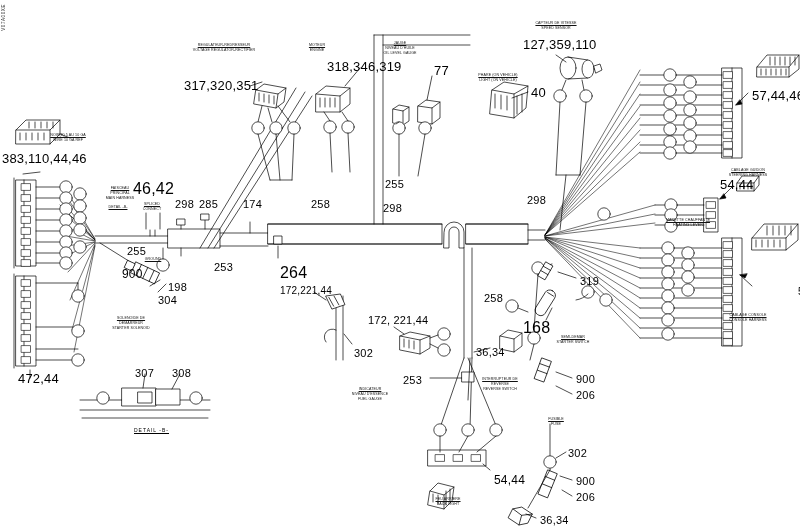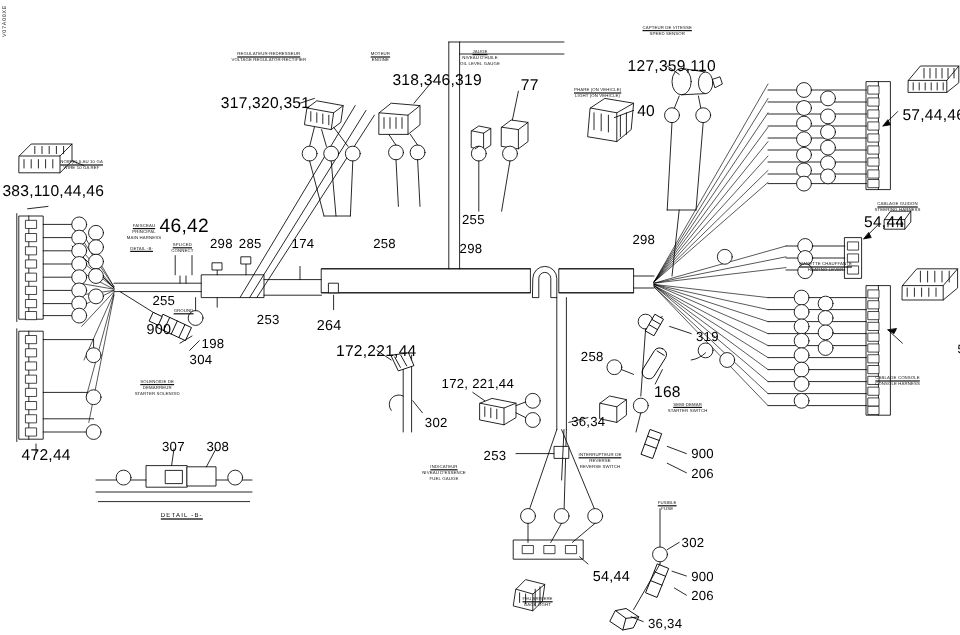--- a/index.html
+++ b/index.html
@@ -509,36 +509,36 @@
       <div class="lbl num" style="left: 18px; top: 372px; font-size: 13px;">472,44</div>
       <div class="lbl num" style="left: 133px; top: 181px; font-size: 16px;">46,42</div>
       <div class="lbl num" style="left: 127px; top: 246px; font-size: 11px;">255</div>
       <div class="lbl num" style="left: 122px; top: 268px; font-size: 12px;">900</div>
       <div class="lbl num" style="left: 168px; top: 282px; font-size: 11px;">198</div>
       <div class="lbl num" style="left: 158px; top: 295px; font-size: 11px;">304</div>
       <div class="lbl num" style="left: 175px; top: 199px; font-size: 11px;">298</div>
       <div class="lbl num" style="left: 199px; top: 199px; font-size: 11px;">285</div>
       <div class="lbl num" style="left: 243px; top: 199px; font-size: 11px;">174</div>
       <div class="lbl num" style="left: 214px; top: 262px; font-size: 11px;">253</div>
-      <div class="lbl num" style="left: 264px; top: 265px; font-size: 12px; text-align: right;">264</div>
+      <div class="lbl num" style="left: 280px; top: 265px; font-size: 16px; text-align: right;">264</div>
       <div class="lbl num" style="left: 135px; top: 368px; font-size: 11px;">307</div>
       <div class="lbl num" style="left: 172px; top: 368px; font-size: 11px; text-align: right;">308</div>
       <div class="lbl num" style="left: 184px; top: 79px; font-size: 13px;">317,320,351</div>
       <div class="lbl num" style="left: 327px; top: 60px; font-size: 13px;">318,346,319</div>
       <div class="lbl num" style="left: 434px; top: 64px; font-size: 13px;">77</div>
       <div class="lbl num" style="left: 531px; top: 86px; font-size: 13px;">40</div>
-      <div class="lbl num" style="left: 523px; top: 48px; font-size: 13px;">127,359,110</div>
+      <div class="lbl num" style="left: 523px; top: 38px; font-size: 13px;">127,359,110</div>
       <div class="lbl num" style="left: 311px; top: 199px; font-size: 11px;">258</div>
       <div class="lbl num" style="left: 385px; top: 179px; font-size: 11px;">255</div>
       <div class="lbl num" style="left: 383px; top: 203px; font-size: 11px;">298</div>
       <div class="lbl num" style="left: 527px; top: 195px; font-size: 11px;">298</div>
       <div class="lbl num" style="left: 580px; top: 276px; font-size: 11px;">319</div>
-      <div class="lbl num" style="left: 545px; top: 320px; font-size: 13px;">168</div>
+      <div class="lbl num" style="left: 523px; top: 320px; font-size: 16px;">168</div>
       <div class="lbl num" style="left: 484px; top: 293px; font-size: 11px;">258</div>
-      <div class="lbl num" style="left: 280px; top: 286px; font-size: 13px;">172,221,44</div>
+      <div class="lbl num" style="left: 280px; top: 286px; font-size: 10px;">172,221,44</div>
       <div class="lbl num" style="left: 354px; top: 348px; font-size: 11px;">302</div>
       <div class="lbl num" style="left: 368px; top: 315px; font-size: 11px;">172, 221,44</div>
       <div class="lbl num" style="left: 476px; top: 347px; font-size: 11px;">36,34</div>
       <div class="lbl num" style="left: 403px; top: 375px; font-size: 11px;">253</div>
       <div class="lbl num" style="left: 576px; top: 374px; font-size: 11px;">900</div>
       <div class="lbl num" style="left: 576px; top: 390px; font-size: 11px;">206</div>
       <div class="lbl num" style="left: 494px; top: 474px; font-size: 12px;">54,44</div>
       <div class="lbl num" style="left: 568px; top: 448px; font-size: 11px;">302</div>
       <div class="lbl num" style="left: 576px; top: 476px; font-size: 11px;">900</div>
       <div class="lbl num" style="left: 576px; top: 492px; font-size: 11px;">206</div>

